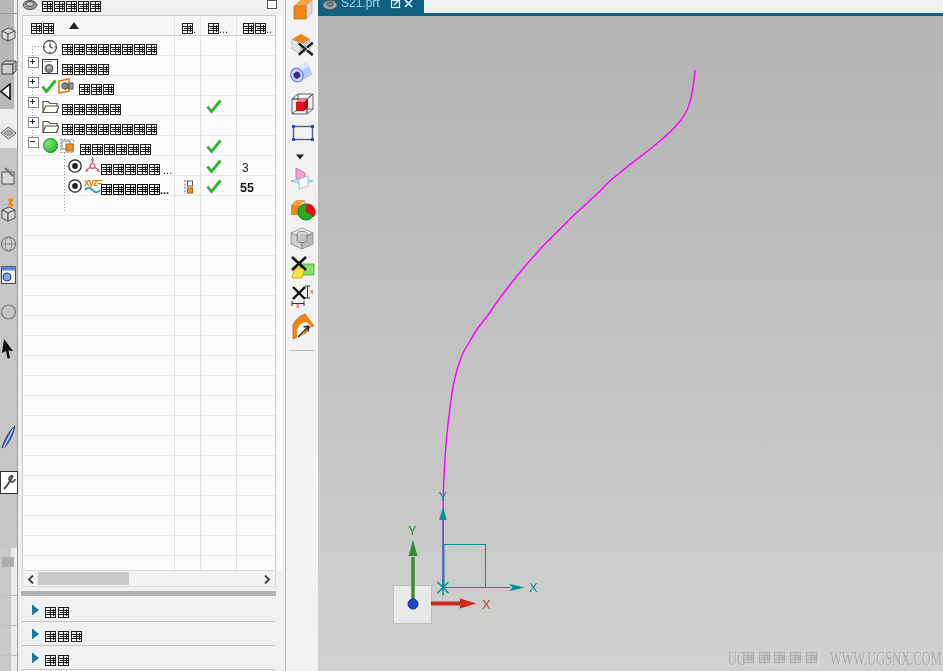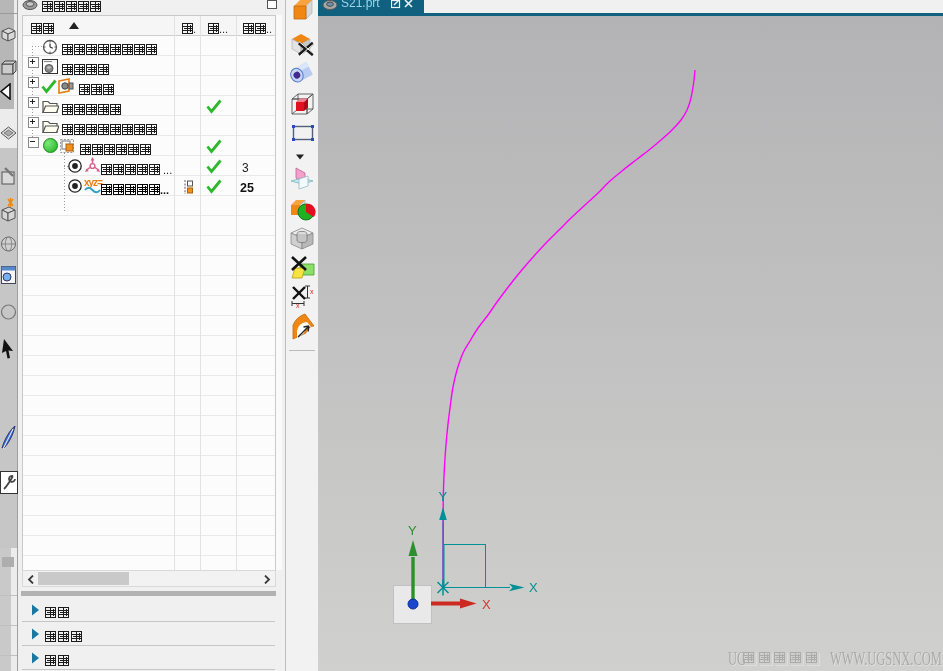--- a/index.html
+++ b/index.html
@@ -254,21 +254,21 @@
       <svg class="abs" style="left:183px;top:123px;" width="16" height="15" viewBox="0 0 16 15">
           <polyline points="1.5,7.5 5.5,12.5 14.5,1.5" fill="none" stroke="#2db82d" stroke-width="2.8"></polyline>
         </svg>
       <svg class="abs" style="left:183px;top:143px;" width="16" height="15" viewBox="0 0 16 15">
           <polyline points="1.5,7.5 5.5,12.5 14.5,1.5" fill="none" stroke="#2db82d" stroke-width="2.8"></polyline>
         </svg>
       <svg class="abs" style="left:183px;top:163px;" width="16" height="15" viewBox="0 0 16 15">
           <polyline points="1.5,7.5 5.5,12.5 14.5,1.5" fill="none" stroke="#2db82d" stroke-width="2.8"></polyline>
         </svg>
       <div class="abs" style="left:219px;top:145px;font-size:12px;color:#1c1c1c;">3</div>
-      <div class="abs" style="left:217px;top:165px;font-size:12.5px;font-weight:bold;color:#111;">25</div>
+      <div class="abs" style="left:217px;top:165px;font-size:12.5px;font-weight:bold;color:#111;">55</div>
 
       <svg class="abs" style="left:159px;top:163px;" width="12" height="16" viewBox="0 0 12 16">
         <line x1="3" y1="1" x2="3" y2="15" stroke="#777" stroke-width="1.2" stroke-dasharray="2 1.4"></line>
         <rect x="5.5" y="2" width="5" height="5" fill="#fff" stroke="#555"></rect>
         <rect x="5.5" y="9" width="5" height="5" fill="#f09020" stroke="#b06010"></rect>
       </svg>
     </div>
   </div>
 
   <div class="abs" style="left:255px;top:15px;width:6px;height:555px;background:#fafafa;"></div>

